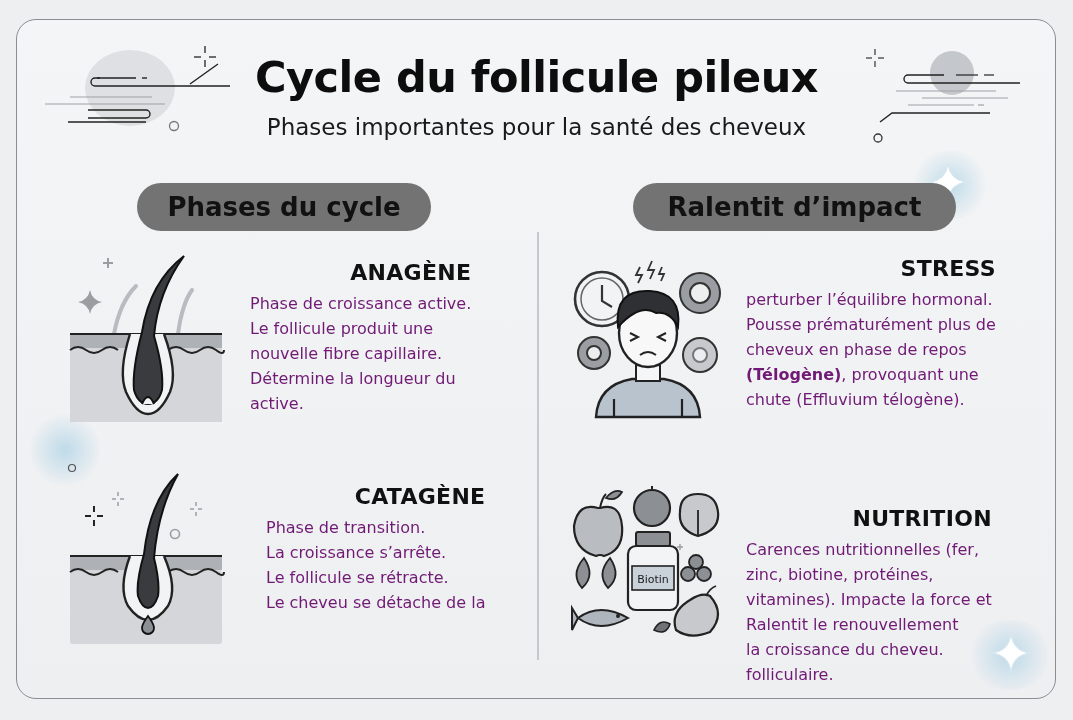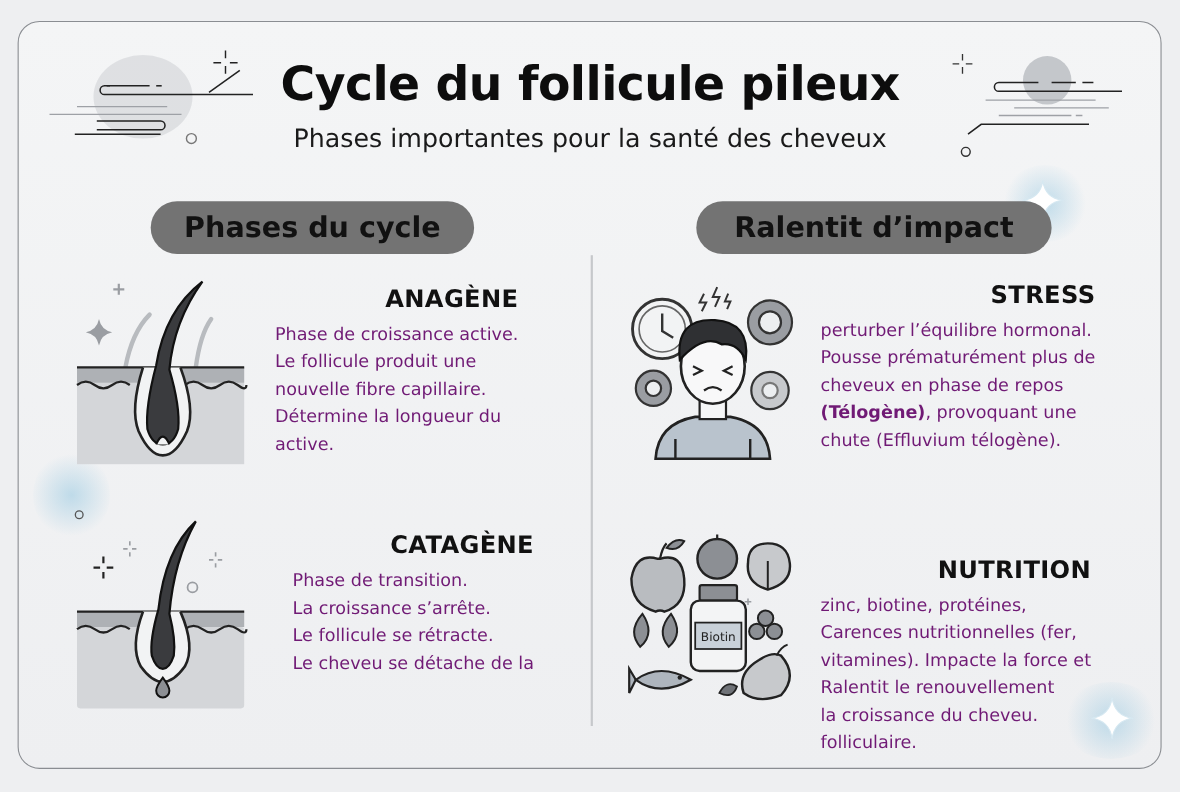--- a/index.html
+++ b/index.html
@@ -225,19 +225,19 @@
 
   <path d="M84 146 q6 -12 16 -6 q-4 12 -16 6Z" fill="#6f7277" stroke="#222" stroke-width="1.6"></path>
 
   <path d="M140 112 Q156 130 140 148 Q120 156 106 146 Q100 128 120 116 Q132 108 140 112Z" fill="#c7c9cc" stroke="#222" stroke-width="2.2"></path>
   <path d="M136 112 q4 -8 10 -10" stroke="#222" stroke-width="1.8" fill="none"></path>
   <path d="M110 60 v6 M107 63 h6" stroke="#9a9da2" stroke-width="1.4"></path>
 </svg>
 
 <div class="block b-nutrition">
   <h3>NUTRITION</h3>
+  <div class="line">Carences nutritionnelles (fer,</div>
   <div class="line">zinc, biotine, protéines,</div>
-  <div class="line">Carences nutritionnelles (fer,</div>
   <div class="line">vitamines). Impacte la force et</div>
   <div class="line">Ralentit le renouvellement</div>
   <div class="line">la croissance du cheveu.</div>
   <div class="line">folliculaire.</div>
 </div>
 
 </body></html>

